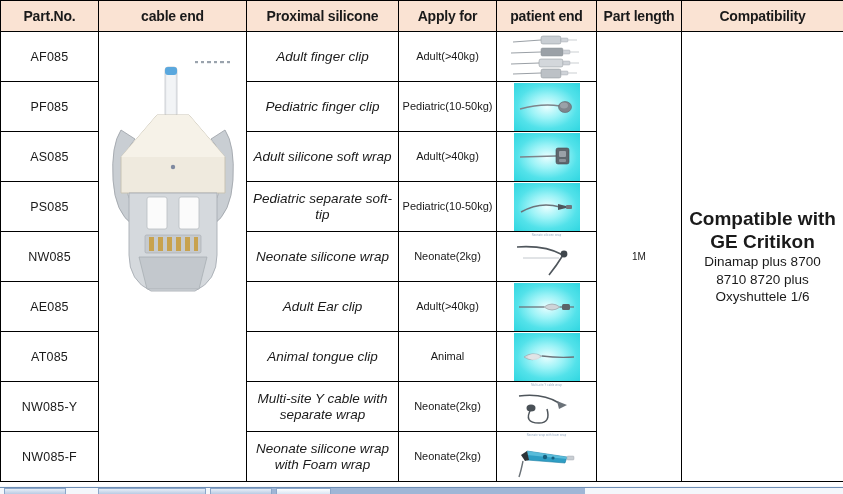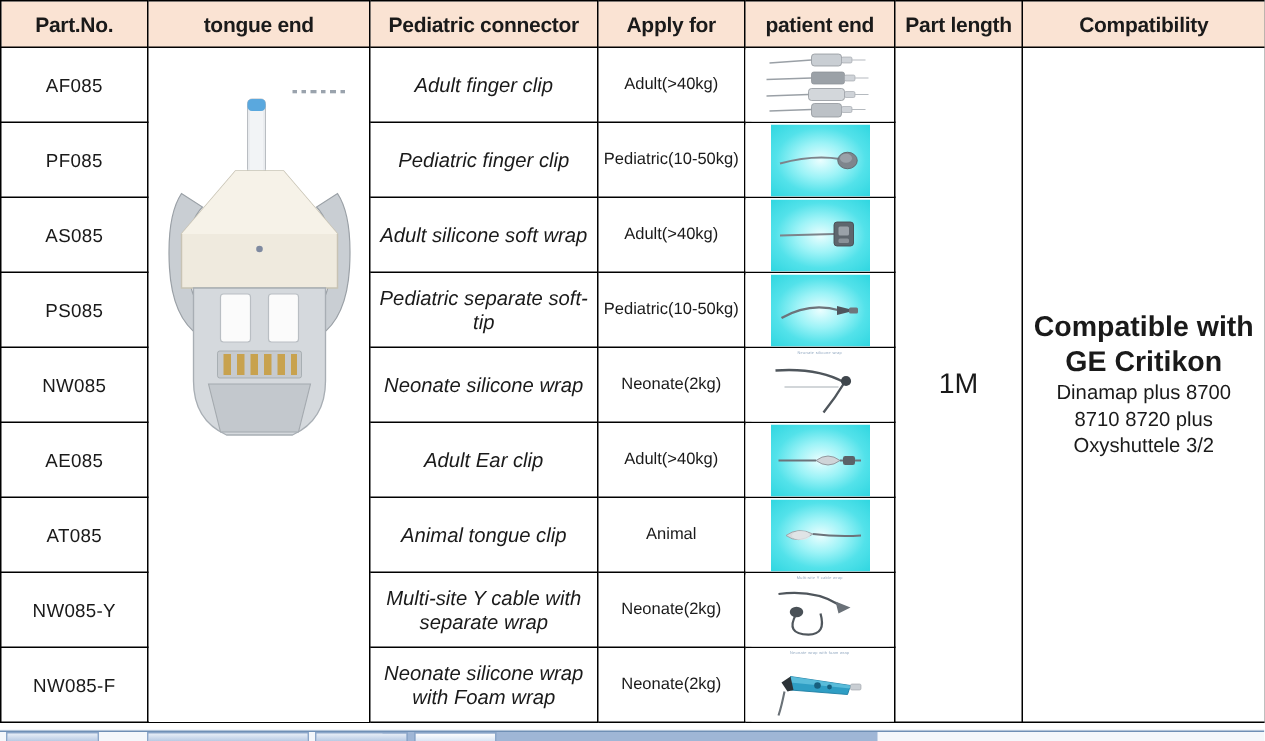--- a/index.html
+++ b/index.html
@@ -77,21 +77,21 @@
   }
 
   .apply {
     font-size: 11px;
     line-height: 1.15;
     padding: 0 3px;
     color: #1a1a1a;
   }
 
   .cable-len {
-    font-size: 19px;
+    font-size: 10px;
     color: #1a1a1a;
   }
 
   .compat {
     font-size: 13.5px;
     line-height: 1.28;
     padding: 0 5px;
     color: #111111;
   }
   .compat .compat-head {
@@ -201,22 +201,22 @@
         <col class="c-prox">
         <col class="c-apply">
       <col class="c-pat">
         <col class="c-len">
         <col class="c-compat">
     </colgroup>
 
     <thead>
       <tr>
         <th>Part.No.</th>
-        <th>tongue end</th>
-        <th>Pediatric connector</th>
+        <th>cable end</th>
+        <th>Proximal silicone</th>
         <th>Apply for</th>
         <th>patient end</th>
         <th>Part length</th>
         <th>Compatibility</th>
       </tr>
     </thead>
 
     <tbody>
 
       <tr>
@@ -300,21 +300,21 @@
           </div>
         </td>
 
         <td class="cable-len" rowspan="9">1M</td>
 
         <td class="compat" rowspan="9">
           <span class="compat-head">Compatible with</span>
           <span class="compat-head">GE Critikon</span>
           <span class="compat-line">Dinamap plus 8700</span>
           <span class="compat-line">8710 8720 plus</span>
-          <span class="compat-line">Oxyshuttele 3/2</span>
+          <span class="compat-line">Oxyshuttele 1/6</span>
         </td>
       </tr>
 
       <tr>
         <td class="partno">PF085</td>
         <td class="prox">Pediatric finger clip</td>
         <td class="apply">Pediatric(10-50kg)</td>
         <td>
           <div class="pe-wrap">
             <div class="pe-cyan">

